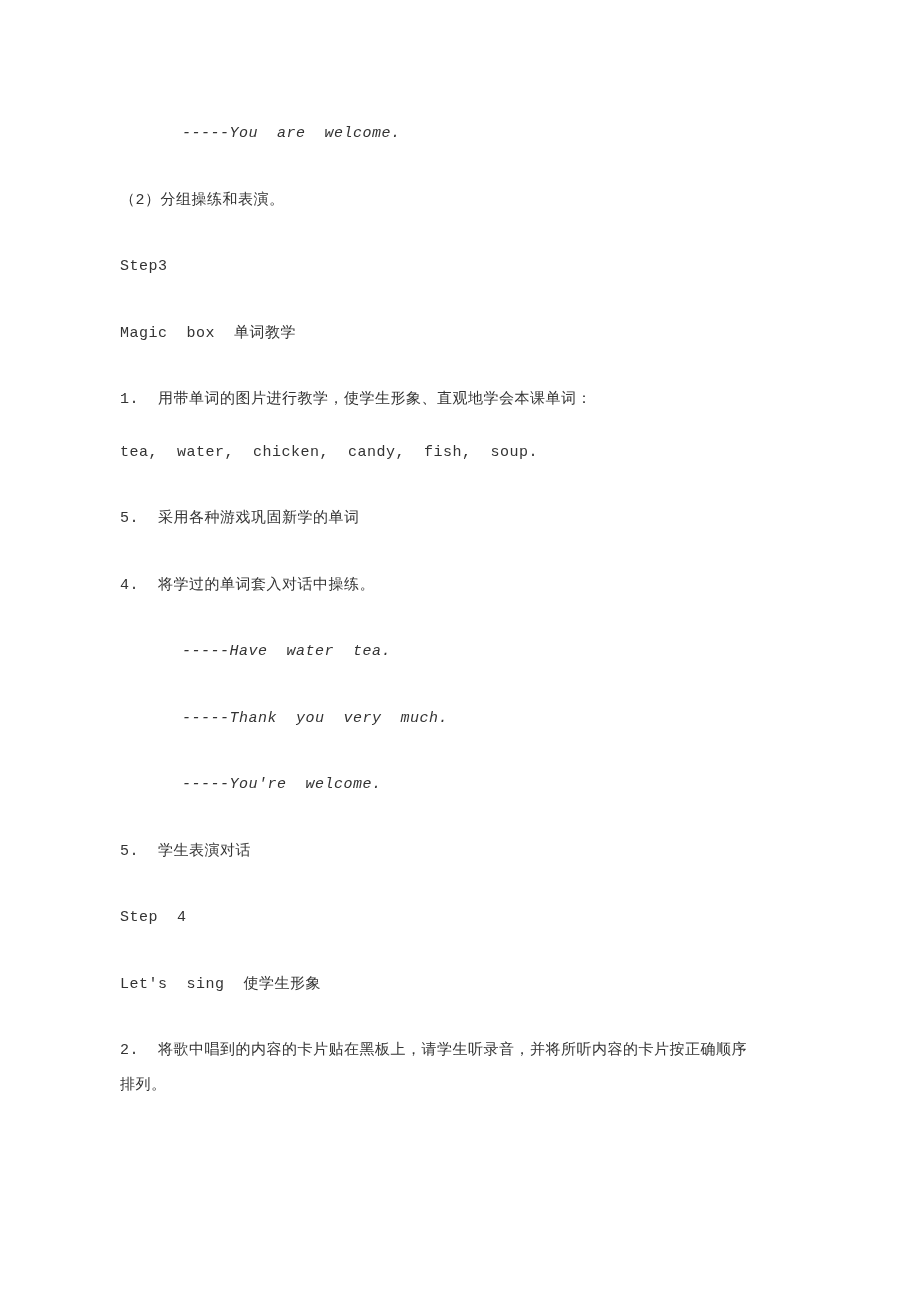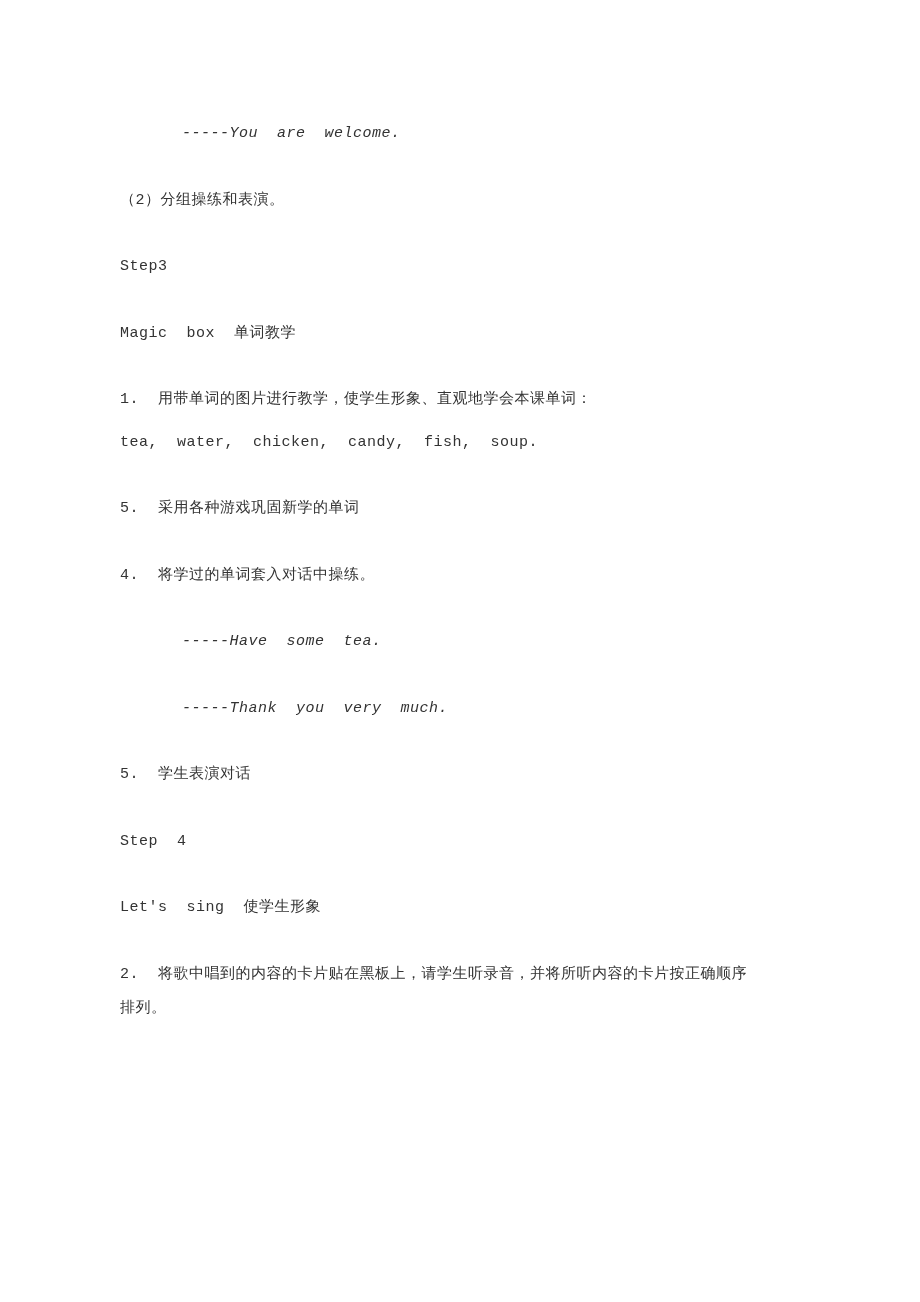--- a/index.html
+++ b/index.html
@@ -34,32 +34,33 @@
 <div class="page">
 
   <p class="para indent">-----You  are  welcome.</p>
 
   <p class="para">（2）分组操练和表演。</p>
 
   <p class="para">Step3</p>
 
   <p class="para">Magic  box  单词教学</p>
 
-  <p class="para" style="margin-bottom:14px;">1.  用带单词的图片进行教学，使学生形象、直观地学会本课单词：</p>
+  <p class="para" style="margin-bottom:24px;">1.  用带单词的图片进行教学，使学生形象、直观地学会本课单词：</p>
   <p class="para">tea,  water,  chicken,  candy,  fish,  soup.</p>
 
   <p class="para">5.  采用各种游戏巩固新学的单词</p>
 
 
   <p class="para">4.  将学过的单词套入对话中操练。</p>
 
-  <p class="para indent">-----Have  some  tea.</p>
+  <p class="para indent">-----Have  water  tea.</p>
 
   <p class="para indent">-----Thank  you  very  much.</p>
 
+  <p class="para indent">-----You're  welcome.</p>
 
   <p class="para">5.  学生表演对话</p>
 
   <p class="para">Step  4</p>
 
   <p class="para">Let's  sing  使学生形象</p>
 
 
   <p class="para" style="margin-bottom:6px;">2.  将歌中唱到的内容的卡片贴在黑板上，请学生听录音，并将所听内容的卡片按正确顺序</p>
   <p class="para">排列。</p>

